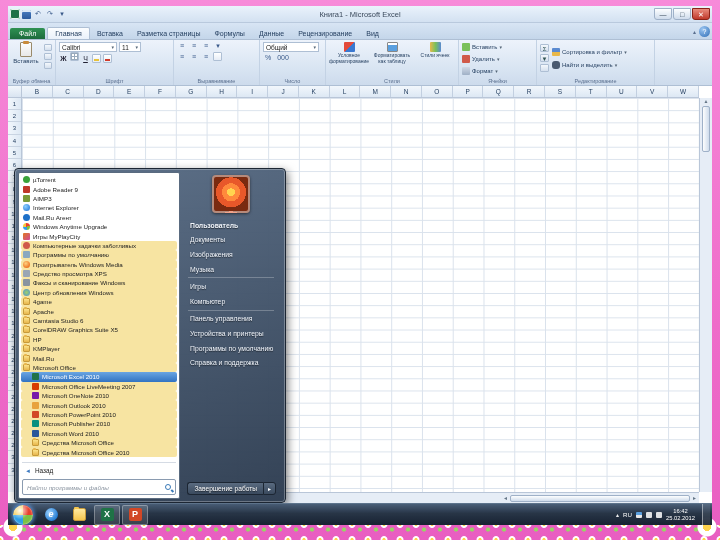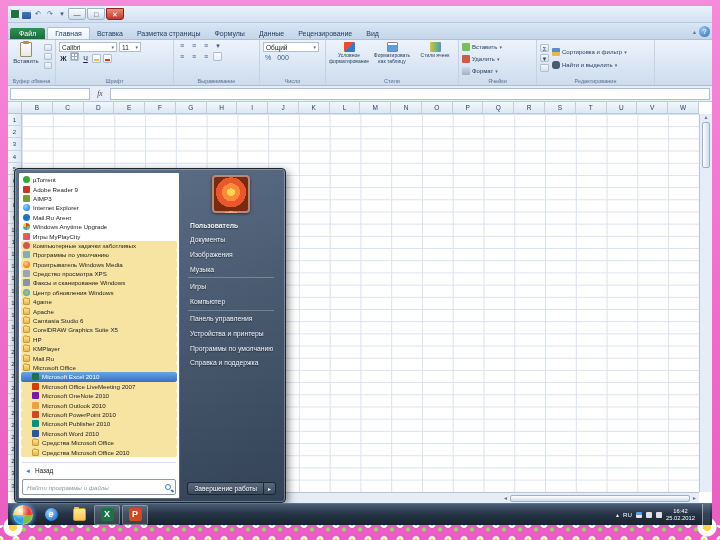--- a/index.html
+++ b/index.html
@@ -181,20 +181,21 @@
   <div class="excel">
 
     <div class="titlebar">
       <div class="qat">
         <span class="app-ic"></span>
         <span class="save-ic"></span>
         <span class="qat-btn">↶</span>
         <span class="qat-btn">↷</span>
         <span class="qat-btn">▾</span>
       </div>
+      <div class="title">Книга1 - Microsoft Excel</div>
       <div class="winbtns">
         <span class="wbtn">—</span>
         <span class="wbtn">□</span>
         <span class="wbtn close">✕</span>
       </div>
     </div>
 
     <div class="tabrow">
       <div class="tabs">
           <div class="tab file">Файл</div>
@@ -336,25 +337,20 @@
             <span>Найти и выделить</span>
             <span class="car2">▾</span>
           </div>
         </div>
         <div class="glabel">Редактирование</div>
       </div>
 
       <div class="rgroup g-spacer"></div>
     </div>
 
-    <div class="formula">
-      <div class="namebox"></div>
-      <span class="fx">fx</span>
-      <div class="finput"></div>
-    </div>
 
     <div class="sheet">
       <div class="corner"></div>
       <div class="colheads">
           <div class="col-h">B</div>
           <div class="col-h">C</div>
           <div class="col-h">D</div>
           <div class="col-h">E</div>
           <div class="col-h">F</div>
           <div class="col-h">G</div>

